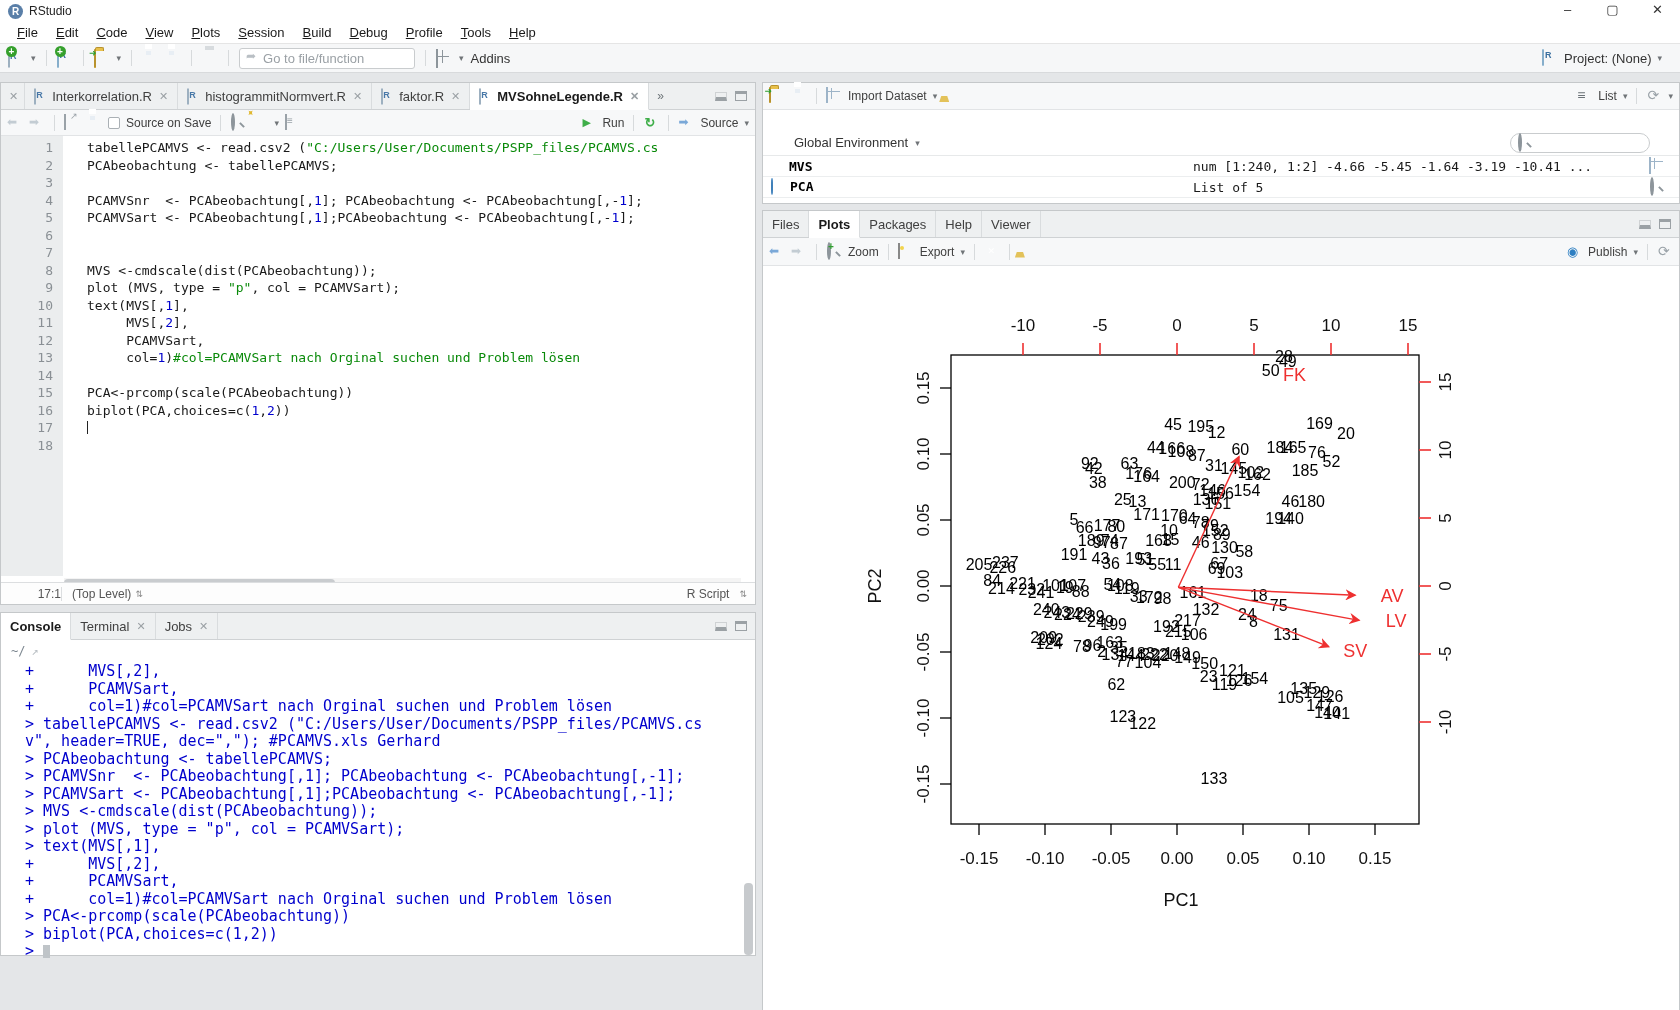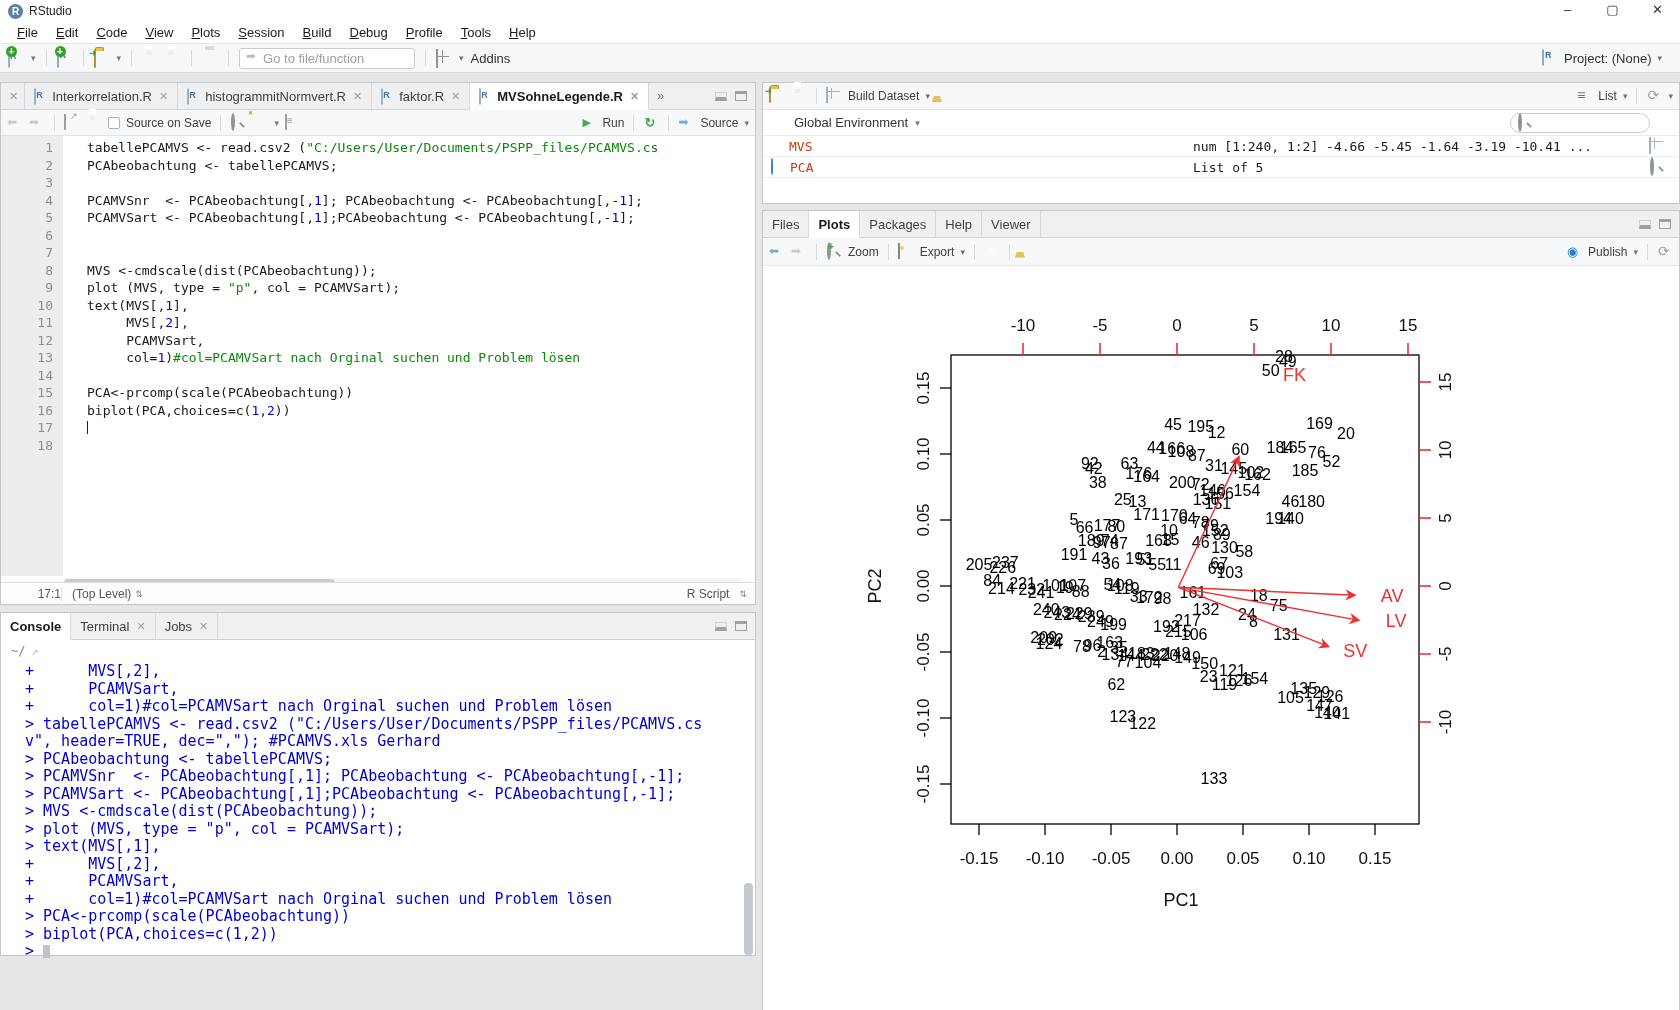--- a/index.html
+++ b/index.html
@@ -92,24 +92,24 @@
   .updown { font-size:9px; color:#888; margin-left:4px; }
   
   #console-pane { left:0; top:612px; width:756px; height:344px; }
   #console-path { height:21px; display:flex; align-items:center; gap:6px; padding-left:10px; font-family:"DejaVu Sans Mono",monospace; font-size:12px; color:#7d8790; }
   #console-body { position:relative; font-family:"DejaVu Sans Mono",monospace; font-size:15px; line-height:17.5px; padding:2px 0 0 24px; color:#0000cd; white-space:pre; }
   #console-scroll { position:absolute; right:2px; top:270px; width:9px; height:72px; background:#c7cacd; border-radius:4px; }
   .con-caret { display:inline-block; width:7px; height:13px; background:#bfc4c8; vertical-align:-2px; }
   
   #env-pane { left:762px; top:82px; width:918px; height:122px; }
   #env-toolbar { height:27px; }
-  #env-scope { height:26px; display:flex; align-items:center; gap:7px; padding:0 8px; border-bottom:1px solid #e7e9ea; font-size:13px; color:#333; }
+  #env-scope { height:26px; display:flex; align-items:center; gap:7px; padding:0 8px; border-bottom:1px solid #e7e9ea; font-size:13px; color:#333;margin-top:20px; }
   #env-search { margin-left:auto; width:140px; height:20px; border:1px solid #c9ccce; border-radius:10px; display:flex; align-items:center; padding-left:6px; background:#fff; }
   .env-row { height:21px; display:flex; align-items:center; border-bottom:1px solid #eceeef; font-size:13px; }
-  .env-name { width:430px; padding-left:26px; font-family:"DejaVu Sans Mono",monospace; color:#c2410c; display:flex; align-items:center; gap:6px; }
+  .env-name { width:430px; padding-left:26px; font-family:"DejaVu Sans Mono",monospace; color:#000000; display:flex; gap:6px;font-weight:bold; }
   .env-val { font-family:"DejaVu Sans Mono",monospace; color:#1a1a1a; flex:1; white-space:pre; overflow:hidden; }
   .env-rowicon { margin-right:14px; }
   
   #plots-pane { left:762px; top:210px; width:918px; height:800px; }
   #plots-toolbar { height:28px; }
   #plot-area { position:relative; width:916px; height:744px; background:#fff; }
   text { font-family:"Liberation Sans",sans-serif; }
 </style>
 </head>
 <body>
@@ -284,21 +284,21 @@
   <div id="console-body"><div>+      MVS[,2],</div><div>+      PCAMVSart,</div><div>+      col=1)#col=PCAMVSart nach Orginal suchen und Problem lösen</div><div>&gt; tabellePCAMVS &lt;- read.csv2 ("C:/Users/User/Documents/PSPP_files/PCAMVS.cs</div><div>v", header=TRUE, dec=","); #PCAMVS.xls Gerhard</div><div>&gt; PCAbeobachtung &lt;- tabellePCAMVS;</div><div>&gt; PCAMVSnr  &lt;- PCAbeobachtung[,1]; PCAbeobachtung &lt;- PCAbeobachtung[,-1];</div><div>&gt; PCAMVSart &lt;- PCAbeobachtung[,1];PCAbeobachtung &lt;- PCAbeobachtung[,-1];</div><div>&gt; MVS &lt;-cmdscale(dist(PCAbeobachtung));</div><div>&gt; plot (MVS, type = "p", col = PCAMVSart);</div><div>&gt; text(MVS[,1],</div><div>+      MVS[,2],</div><div>+      PCAMVSart,</div><div>+      col=1)#col=PCAMVSart nach Orginal suchen und Problem lösen</div><div>&gt; PCA&lt;-prcomp(scale(PCAbeobachtung))</div><div>&gt; biplot(PCA,choices=c(1,2))</div><div>&gt; <span class="con-caret"></span></div></div>
   <div id="console-scroll"></div>
 </div>
 
 <div id="env-pane" class="pane">
   <div class="toolbar2" id="env-toolbar">
     <span class="ic"><span class="ic-folder"></span></span>
     <span class="ic"><span class="ic-save"></span></span>
     <span class="sep"></span>
     <span class="ic"><span class="ic-table"></span></span>
-    <span>Build Dataset</span>
+    <span>Import Dataset</span>
     <span class="caret-down">▾</span>
     <span class="ic"><span class="ic-broom"></span></span>
     <span class="spacer"></span>
     <span class="ic"><span class="ic-list"></span></span>
     <span>List</span>
     <span class="caret-down">▾</span>
     <span class="sep"></span>
     <span class="ic"><span class="ic-refresh"></span></span>
     <span class="caret-down">▾</span>
   </div>

